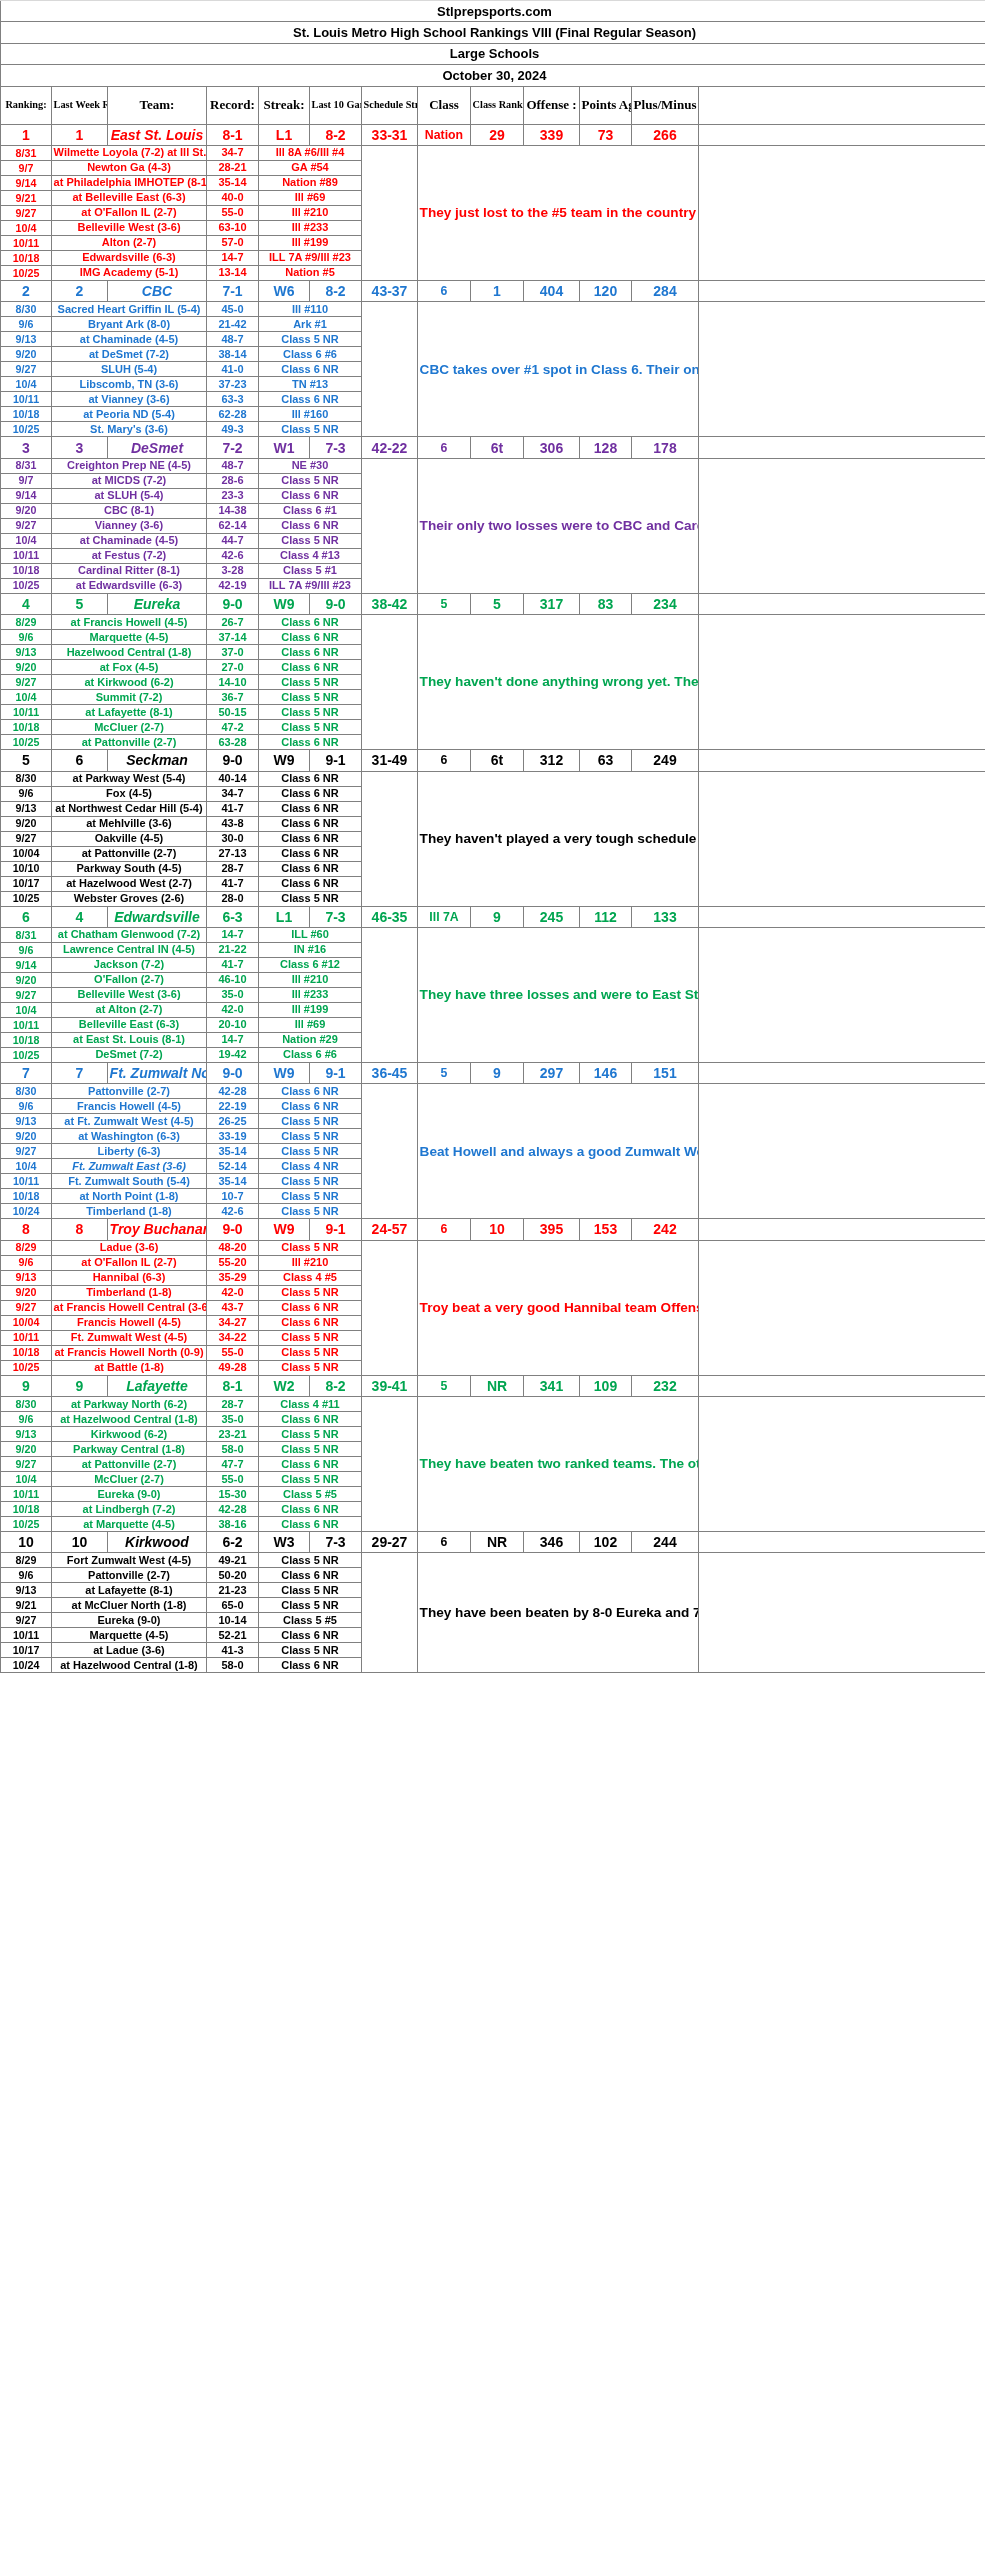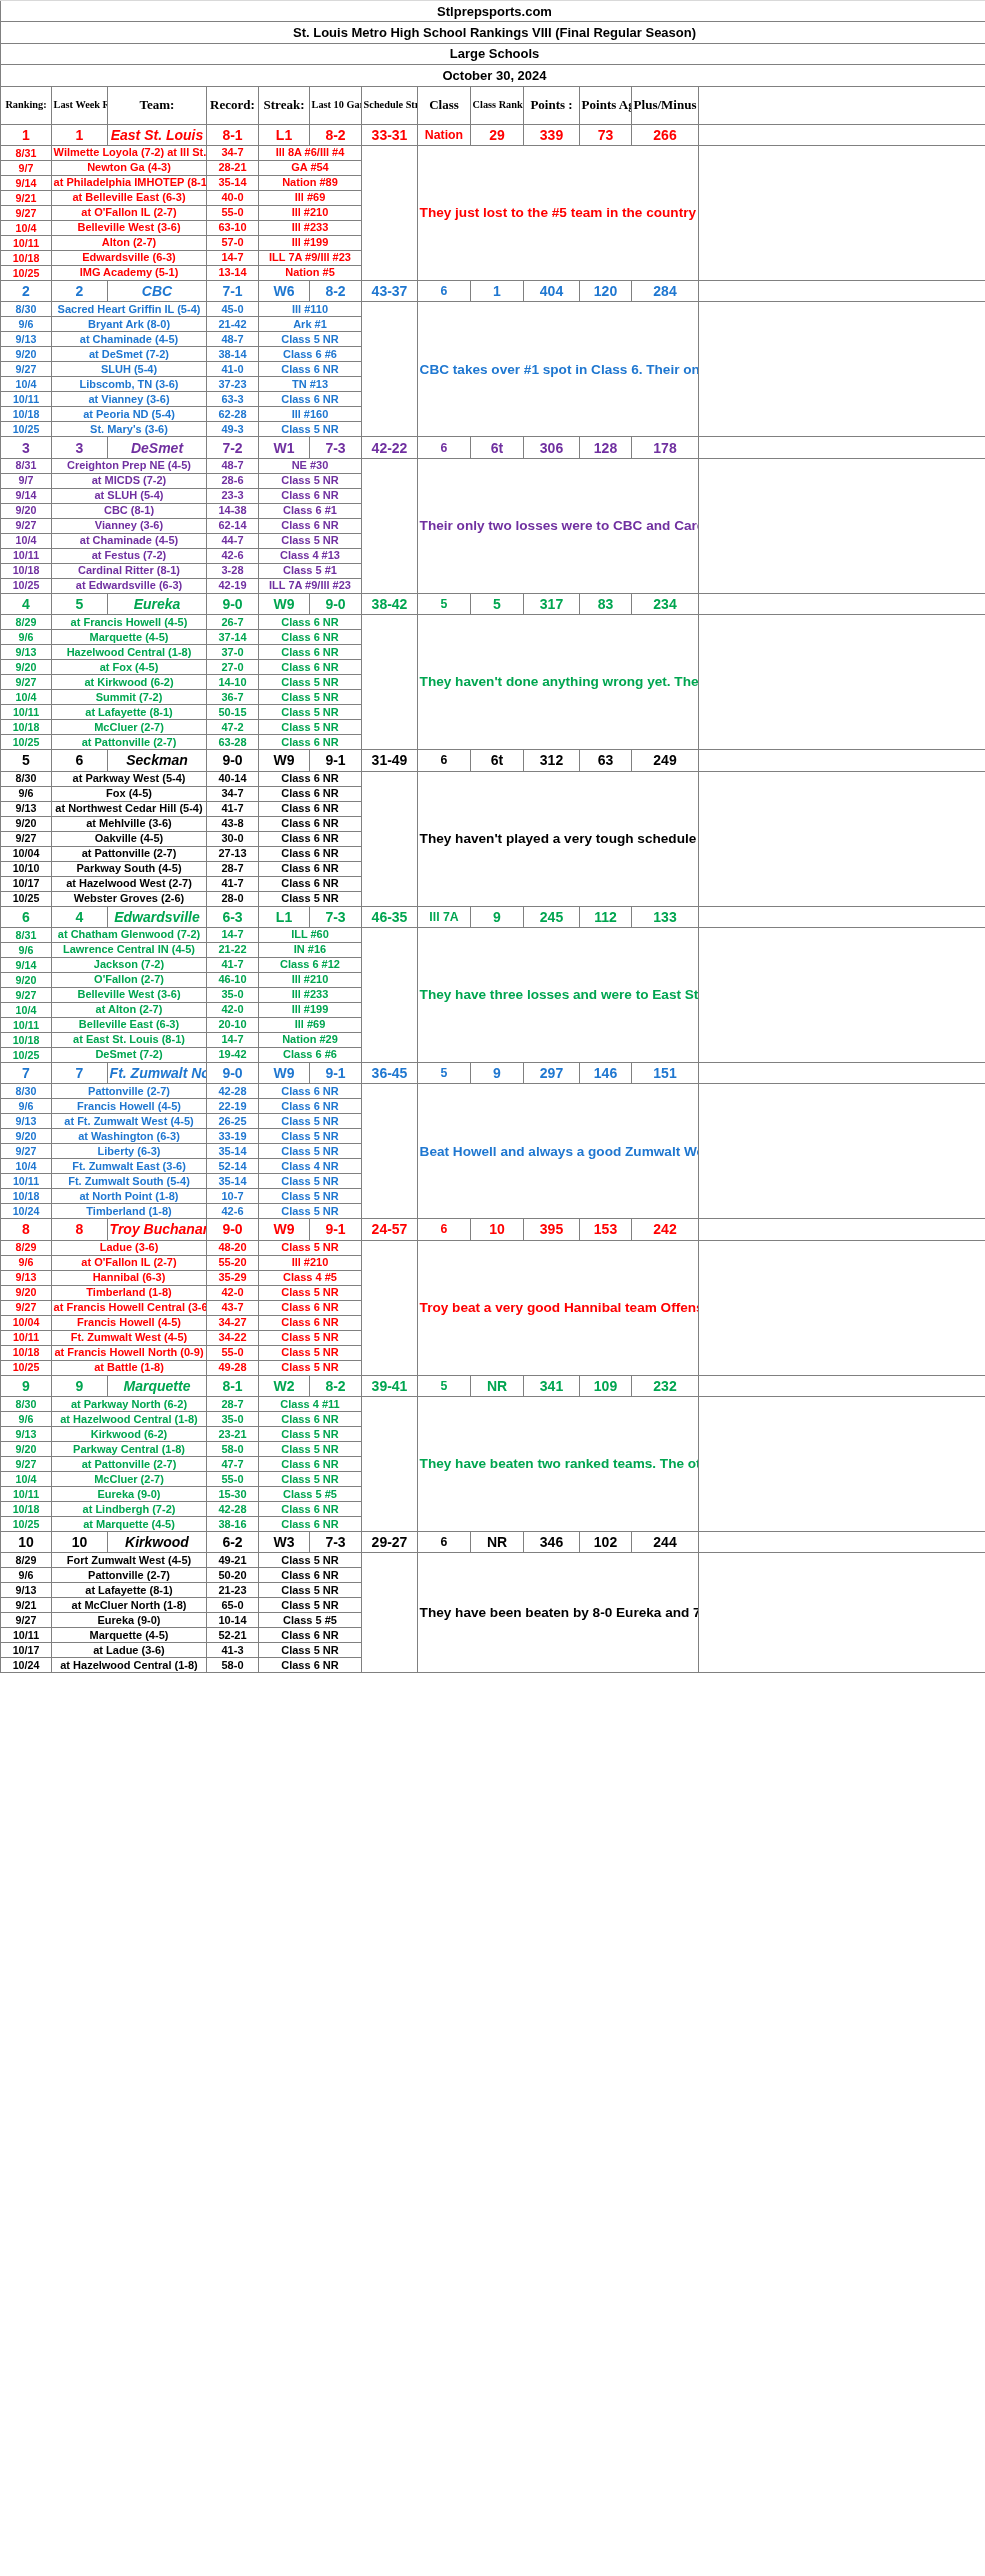--- a/index.html
+++ b/index.html
@@ -116,21 +116,21 @@
         <tr class="hdr">
           <td class="small">Ranking:</td>
           <td class="small">Last Week Ranking:</td>
           <td>Team:</td>
           <td>Record:</td>
           <td>Streak:</td>
           <td class="small">Last 10 Games</td>
           <td class="small">Schedule Strength:</td>
           <td>Class</td>
           <td class="small">Class Ranking:</td>
-          <td>Points :</td>
+          <td>Offense :</td>
           <td>Points Against:</td>
           <td>Plus/Minus</td>
           <td class="noborder"></td>
         </tr>
         <tr class="team-row">
           <td class="num" style="color:#FF0000;">1</td>
           <td class="num" style="color:#FF0000;">1</td>
           <td class="tname" style="color:#FF0000;">East St. Louis</td>
           <td style="color:#FF0000;">8-1</td>
           <td style="color:#FF0000;">L1</td>
@@ -603,21 +603,21 @@
           <td colspan="2" style="color:#1F77D0;">Class 5 NR</td>
         </tr>
         <tr class="game-row">
           <td class="date" style="color:#1F77D0;">9/27</td>
           <td colspan="2" style="color:#1F77D0;">Liberty (6-3)</td>
           <td style="color:#1F77D0;">35-14</td>
           <td colspan="2" style="color:#1F77D0;">Class 5 NR</td>
         </tr>
         <tr class="game-row">
           <td class="date" style="color:#1F77D0;">10/4</td>
-          <td colspan="2" style="color:#1F77D0;">Ft. Zumwalt East (3-6)</td>
+          <td colspan="2" style="color:#1F77D0;font-style:italic;">Ft. Zumwalt East (3-6)</td>
           <td style="color:#1F77D0;">52-14</td>
           <td colspan="2" style="color:#1F77D0;">Class 4 NR</td>
         </tr>
         <tr class="game-row">
           <td class="date" style="color:#1F77D0;">10/11</td>
           <td colspan="2" style="color:#1F77D0;">Ft. Zumwalt South (5-4)</td>
           <td style="color:#1F77D0;">35-14</td>
           <td colspan="2" style="color:#1F77D0;">Class 5 NR</td>
         </tr>
         <tr class="game-row">
@@ -700,21 +700,21 @@
         </tr>
         <tr class="game-row">
           <td class="date" style="color:#FF0000;">10/25</td>
           <td colspan="2" style="color:#FF0000;">at Battle (1-8)</td>
           <td style="color:#FF0000;">49-28</td>
           <td colspan="2" style="color:#FF0000;">Class 5 NR</td>
         </tr>
         <tr class="team-row">
           <td class="num" style="color:#00A550;">9</td>
           <td class="num" style="color:#00A550;">9</td>
-          <td class="tname" style="color:#00A550;">Marquette</td>
+          <td class="tname" style="color:#00A550;">Lafayette</td>
           <td style="color:#00A550;">8-1</td>
           <td style="color:#00A550;">W2</td>
           <td style="color:#00A550;">8-2</td>
           <td style="color:#00A550;">39-41</td>
           <td style="color:#00A550;font-size:12.3px;">5</td>
           <td style="color:#00A550;">NR</td>
           <td style="color:#00A550;">341</td>
           <td style="color:#00A550;">109</td>
           <td style="color:#00A550;">232</td>
           <td class="noborder"></td>

